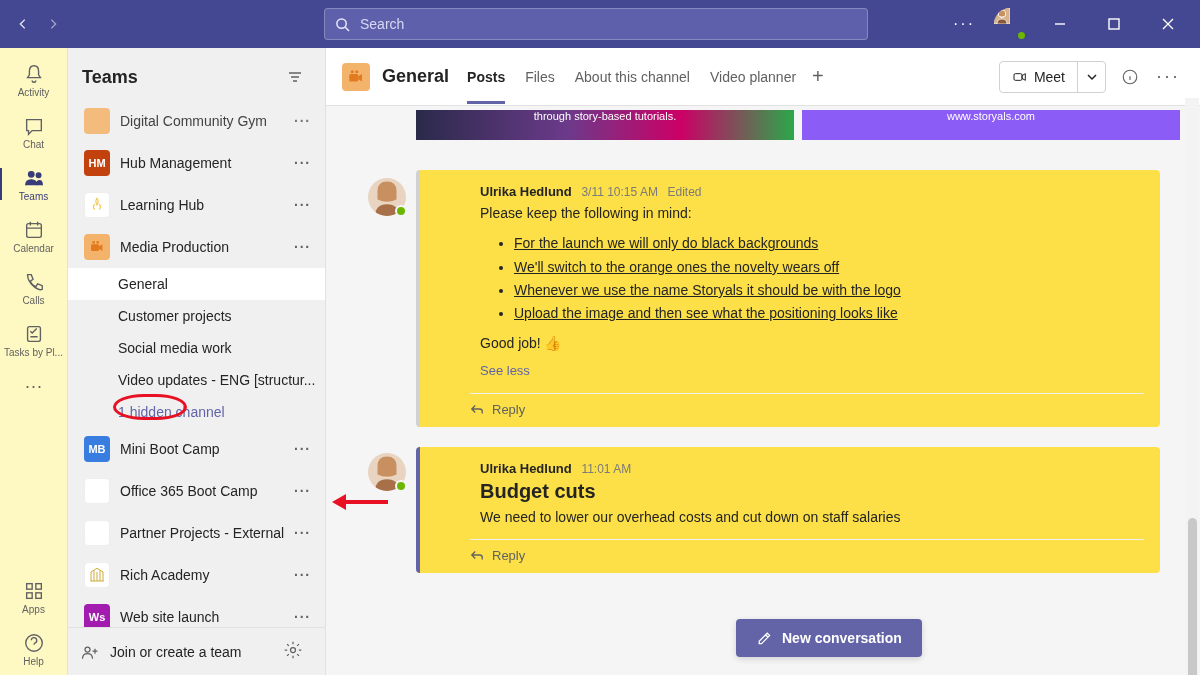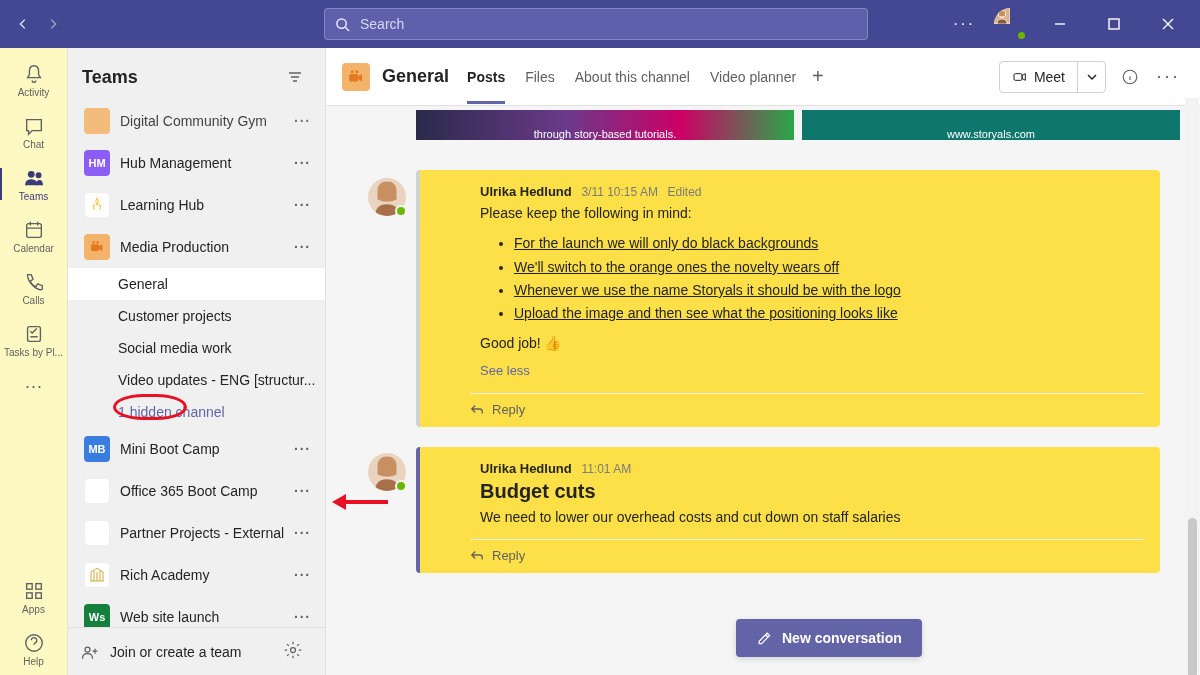--- a/index.html
+++ b/index.html
@@ -84,23 +84,23 @@
   .meet-btn{display:flex;align-items:center;border:1px solid #d1d1d1;border-radius:4px;height:32px;background:#fff;cursor:pointer;overflow:hidden;}
   .meet-btn .main{display:flex;align-items:center;padding:0 12px;font-size:14px;gap:6px;}
   .meet-btn .drop{border-left:1px solid #d1d1d1;width:28px;height:100%;display:flex;align-items:center;justify-content:center;}
   .meet-btn svg{width:16px;height:16px;stroke:#242424;fill:none;stroke-width:1.5;}
   .head-ic{width:28px;height:28px;display:flex;align-items:center;justify-content:center;cursor:pointer;color:#616161;}
   .head-ic svg{width:18px;height:18px;stroke:#616161;fill:none;stroke-width:1.5;}
 
   
   .posts{flex:1;overflow:auto;padding:0 40px 0 70px;position:relative;}
   .banner-strip{display:flex;gap:8px;margin-bottom:30px;padding-top:4px;}
-  .banner{height:30px;flex:1;display:flex;align-items:flex-end;justify-content:center;font-size:11px;color:#fff;}
+  .banner{height:30px;flex:1;display:flex;align-items:flex-start;justify-content:center;font-size:11px;color:#fff;}
   .b-left{background:linear-gradient(90deg,#2a2a4a,#6b3a8a 40%,#c06 70%,#2aa84a);position:relative;overflow:hidden;}
-  .b-right{background:#0f766e;}
+  .b-right{background:#8b5cf6;}
   .message{position:relative;padding:14px 16px 10px 60px;background:#fde047;border-radius:4px;margin-bottom:20px;border-left:4px solid var(--link);}
   .msg-av{position:absolute;left:-48px;top:10px;width:38px;height:38px;}
   .msg-av .a{width:38px;height:38px;border-radius:50%;overflow:hidden;}
   .msg-av .p{position:absolute;bottom:-1px;right:-1px;width:12px;height:12px;background:var(--presence);border:2px solid var(--bg);border-radius:50%;}
   .msg-head{font-size:13px;margin-bottom:4px;}
   .msg-head .author{font-weight:700;color:#242424;}
   .msg-head .time{color:#7a7a7a;margin-left:6px;font-size:12px;}
   .msg-head .edited{color:#7a7a7a;margin-left:6px;font-size:12px;}
   .msg-body{font-size:14px;color:#242424;line-height:1.45;}
   .msg-body ul{margin:10px 0 10px 34px;padding:0;text-decoration:underline;}
@@ -247,21 +247,21 @@
           </svg>
         </div>
     </div>
     <div class="panel-list">
       <div class="team-item" style="margin-top:-6px;opacity:.85">
         <div class="team-icon" style="background:#f4b36a"></div>
         <span class="team-name">Digital Community Gym</span>
         <span class="team-more">···</span>
       </div>
       <div class="team-item">
-        <div class="team-icon" style="background:#8b5cf6">HM</div>
+        <div class="team-icon" style="background:#c2410c">HM</div>
         <span class="team-name">Hub Management</span>
         <span class="team-more">···</span>
       </div>
       <div class="team-item">
         <div class="team-icon" style="background:#fff;border:1px solid #eee">
             <svg width="18" height="18" viewBox="0 0 24 24" fill="none" stroke="#f2c94c" stroke-width="1.5">
               <path d="M12 3 C10 6 10 9 12 12 C14 9 14 6 12 3 Z M9 11 C7 13 7 16 9 18 M15 11 C17 13 17 16 15 18"></path>
             </svg>
           </div>
         <span class="team-name">Learning Hub</span>
@@ -313,21 +313,21 @@
       <div class="team-item">
         <div class="team-icon" style="background:#fff;border:1px solid #eee">
             <svg width="18" height="18" viewBox="0 0 24 24" fill="none" stroke="#c9a227" stroke-width="1.2">
               <path d="M4 20 V8 M8 20 V6 M12 20 V8 M16 20 V6 M20 20 V8 M3 20 H21 M4 8 L12 3 L20 8"></path>
             </svg>
           </div>
         <span class="team-name">Rich Academy</span>
         <span class="team-more">···</span>
       </div>
       <div class="team-item">
-        <div class="team-icon" style="background:#15803d">Ws</div>
+        <div class="team-icon" style="background:#a21caf">Ws</div>
         <span class="team-name">Web site launch</span>
         <span class="team-more">···</span>
       </div>
     </div>
     <div class="panel-footer">
       <svg viewBox="0 0 24 24">
           <circle cx="9" cy="9" r="3"></circle>
           <path d="M3 20 Q3 14 9 14 Q15 14 15 20 M18 8 V14 M15 11 H21"></path>
         </svg>
       <span style="flex:1;cursor:pointer">Join or create a team</span>

